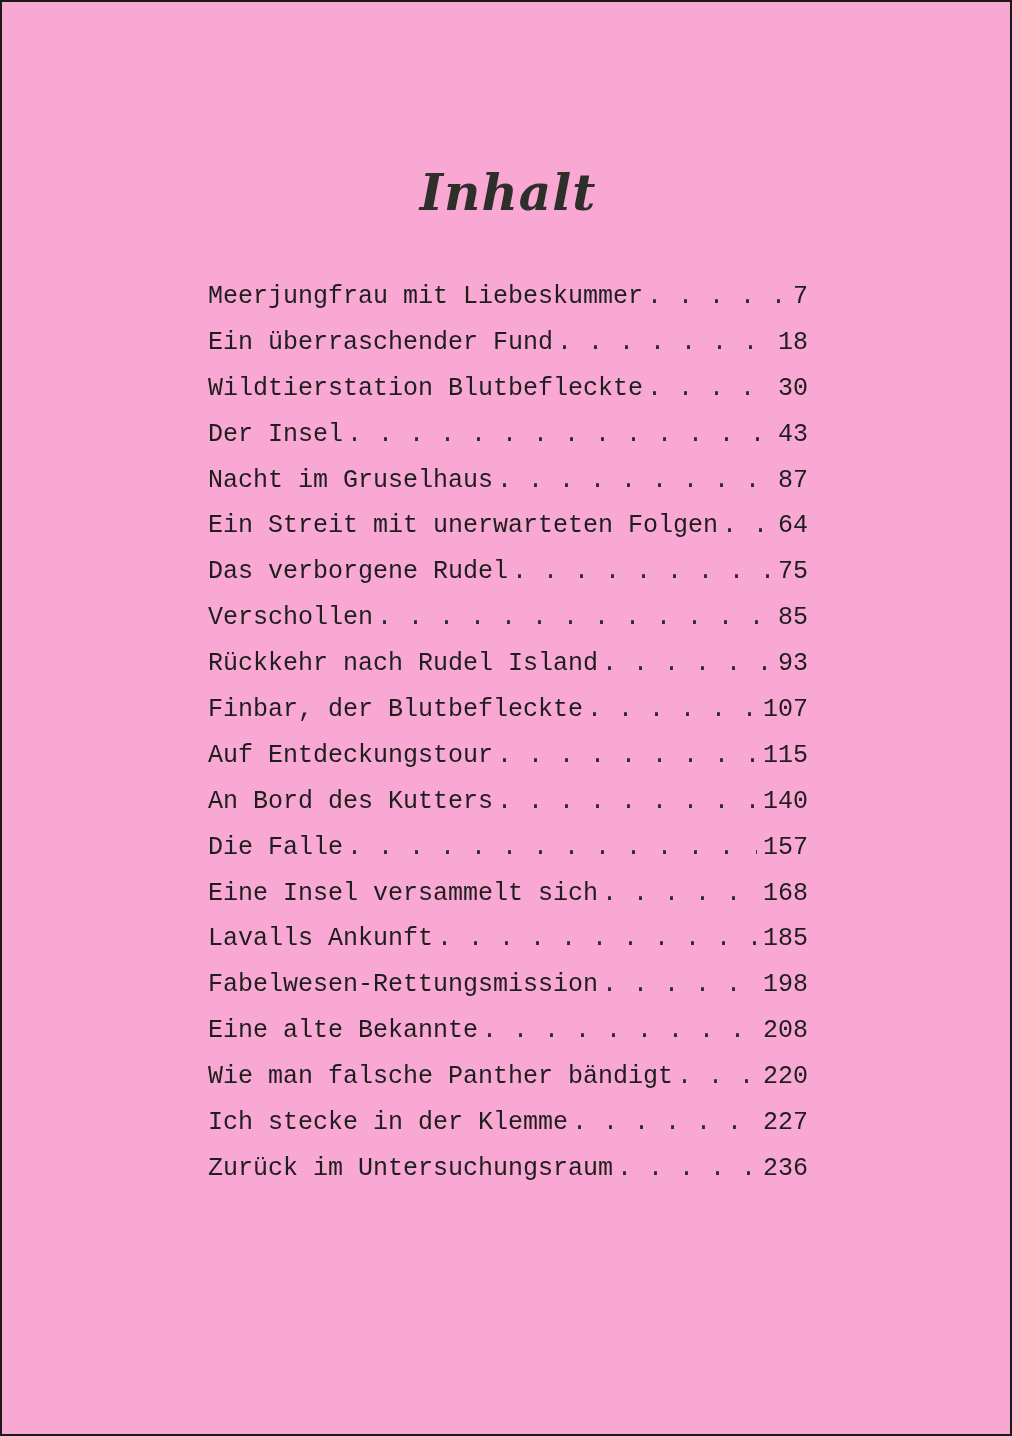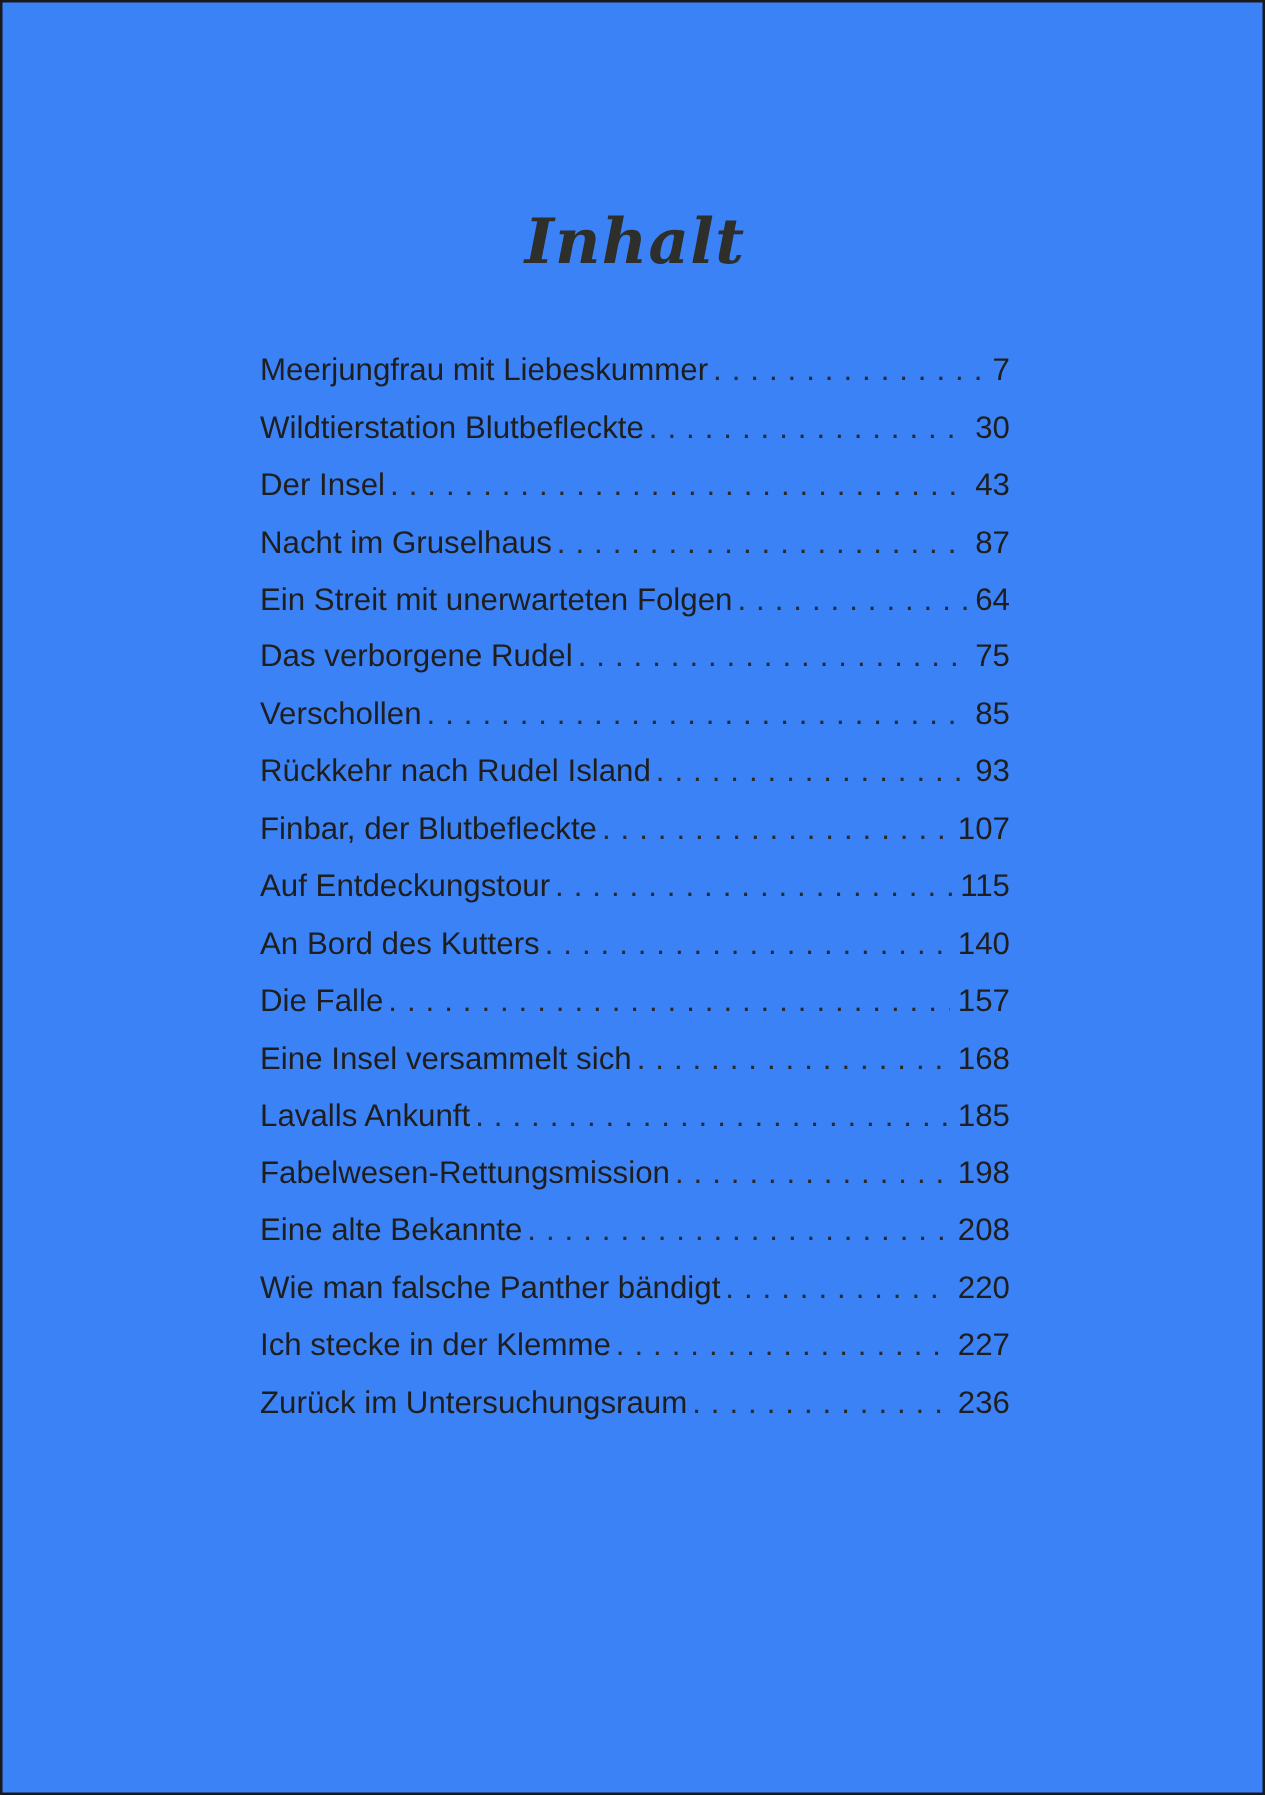--- a/index.html
+++ b/index.html
@@ -14,21 +14,21 @@
       overflow: hidden;
     }
     .page {
       position: absolute;
       left: 0;
       top: 0;
       width: 1012px;
       height: 1436px;
       box-sizing: border-box;
       border: 2px solid #1a1a1a;
-      background: #3b82f6;
+      background: #f9a8d4;
     }
     .title {
       position: absolute;
       left: 0;
       width: 1012px;
       top: 122px;
       text-align: center;
       font-family: "DejaVu Serif", serif;
       font-style: italic;
       font-size: 50px;
@@ -42,21 +42,21 @@
       top: 280px;
       width: 600px;
       margin: 0;
       padding: 0;
       list-style: none;
     }
     .toc-entry {
       display: flex;
       align-items: baseline;
       height: 45.9px;
-      font-family: Liberation Sans, sans-serif;
+      font-family: Liberation Mono, monospace;
       font-size: 25px;
       color: #1e1e1e;
       white-space: nowrap;
       justify-content: flex-end;
     }
     .toc-label {
       flex: 0 0 auto;
     }
     .toc-leader {
       flex: 1 1 auto;
@@ -79,20 +79,25 @@
 <body>
 
 <div class="page">
   <h1 class="title">Inhalt</h1>
 
   <ul class="toc">
     <li class="toc-entry">
       <span class="toc-label">Meerjungfrau mit Liebeskummer</span>
       <span class="toc-leader"></span>
       <span class="toc-page">7</span>
+    </li>
+    <li class="toc-entry">
+      <span class="toc-label">Ein überraschender Fund</span>
+      <span class="toc-leader"></span>
+      <span class="toc-page">18</span>
     </li>
     <li class="toc-entry">
       <span class="toc-label">Wildtierstation Blutbefleckte</span>
       <span class="toc-leader"></span>
       <span class="toc-page">30</span>
     </li>
     <li class="toc-entry">
       <span class="toc-label">Der Insel</span>
       <span class="toc-leader"></span>
       <span class="toc-page">43</span>

